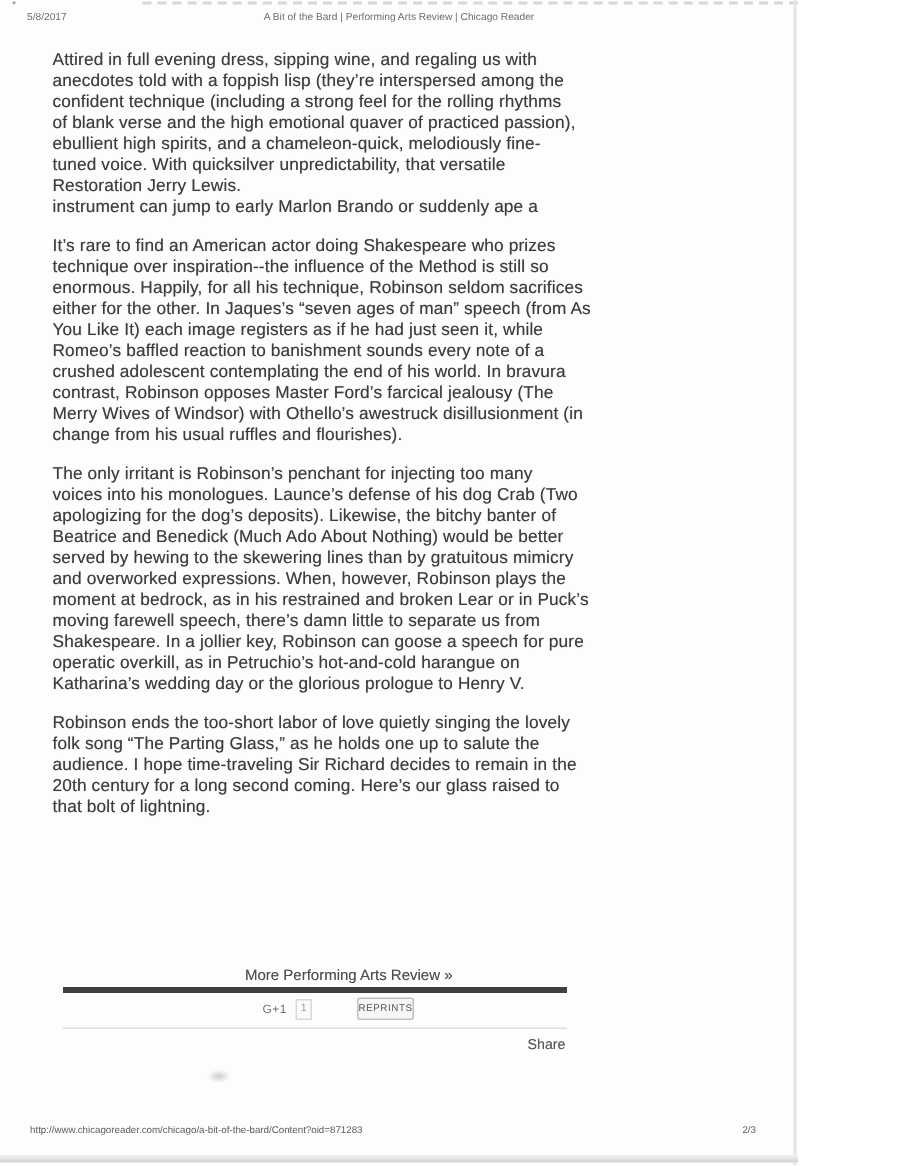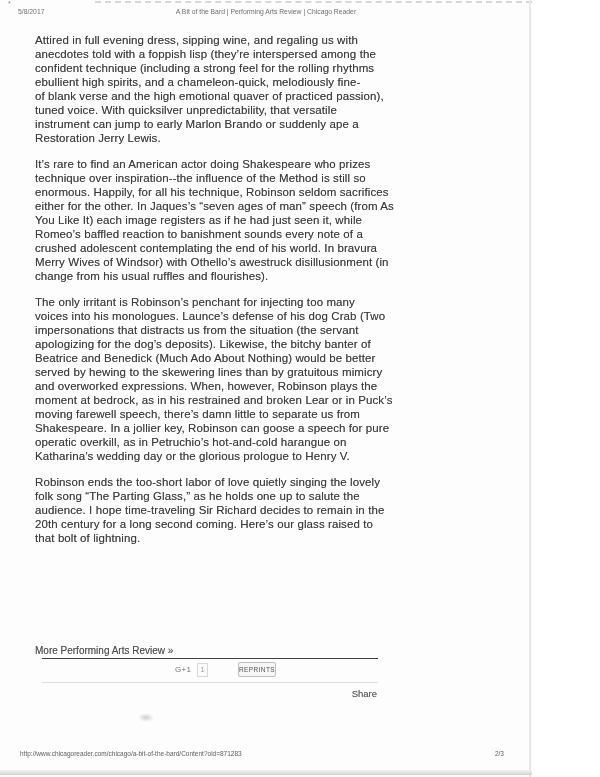--- a/index.html
+++ b/index.html
@@ -25,27 +25,27 @@
   .print-header .title { position:absolute; left:0; right:0; top:0; text-align:center; }
 
   
   .article { position:absolute; left:35px; top:33px; width:415px;
     font-size:11.5px; line-height:14px; color:#3c3c3c; letter-spacing:0.1px;
     text-shadow:0 0 0.5px rgba(60,60,60,0.55); }
   .paragraph { margin:0 0 12px 0; }
   .line { white-space:pre; }
 
   
-  .more-link-row { position:absolute; left:35px; top:640px; width:395px; text-align:left; }
+  .more-link-row { position:absolute; left:35px; top:640px; width:395px; text-align:center; }
   .more-link { font-size:10px; color:#4e4e4e; cursor:pointer;
     text-shadow:0 0 0.4px rgba(70,70,70,0.5); }
 
   
   .share-bar { position:absolute; left:42px; top:658px; width:336px; height:23px;
-    border-top:1px solid #404040; border-bottom:1px solid #dedede; }
+    border-top:4px solid #404040; border-bottom:1px solid #dedede; }
   .gplus { position:absolute; left:133px; top:6px; font-size:8px; color:#707070;
     letter-spacing:0.3px; cursor:pointer; }
   .gplus-count { position:absolute; left:155px; top:4px; width:9px; height:12px;
     border:1px solid #d8d8d8; font-size:7px; color:#9a9a9a; text-align:center;
     line-height:12px; background:#fbfbfb; }
   .reprints { position:absolute; left:196px; top:3px; width:36px; height:13px;
     border:1px solid #bfbfbf; border-radius:2px; background:#f6f6f6;
     font-size:6.5px; color:#555; text-align:center; line-height:13px;
     letter-spacing:0.4px; cursor:pointer; }
   .share { position:absolute; right:1px; top:5px; font-size:9.5px; color:#575757;
@@ -68,41 +68,41 @@
   <div class="print-header">
     <span class="date">5/8/2017</span>
     <span class="title">A Bit of the Bard | Performing Arts Review | Chicago Reader</span>
   </div>
 
   <div class="article">
       <div class="paragraph">
         <div class="line">Attired in full evening dress, sipping wine, and regaling us with</div>
         <div class="line">anecdotes told with a foppish lisp (they’re interspersed among the</div>
         <div class="line">confident technique (including a strong feel for the rolling rhythms</div>
+        <div class="line">of blank verse and the high emotional quaver of practiced passion),</div>
         <div class="line">ebullient high spirits, and a chameleon-quick, melodiously fine-</div>
-        <div class="line">of blank verse and the high emotional quaver of practiced passion),</div>
         <div class="line">tuned voice. With quicksilver unpredictability, that versatile</div>
+        <div class="line">Restoration Jerry Lewis.</div>
         <div class="line">instrument can jump to early Marlon Brando or suddenly ape a</div>
-        <div class="line">Restoration Jerry Lewis.</div>
       </div>
       <div class="paragraph">
         <div class="line">It’s rare to find an American actor doing Shakespeare who prizes</div>
         <div class="line">technique over inspiration--the influence of the Method is still so</div>
         <div class="line">enormous. Happily, for all his technique, Robinson seldom sacrifices</div>
         <div class="line">either for the other. In Jaques’s “seven ages of man” speech (from As</div>
         <div class="line">You Like It) each image registers as if he had just seen it, while</div>
         <div class="line">Romeo’s baffled reaction to banishment sounds every note of a</div>
         <div class="line">crushed adolescent contemplating the end of his world. In bravura</div>
+        <div class="line">contrast, Robinson opposes Master Ford’s farcical jealousy (The</div>
         <div class="line">Merry Wives of Windsor) with Othello’s awestruck disillusionment (in</div>
         <div class="line">change from his usual ruffles and flourishes).</div>
       </div>
       <div class="paragraph">
         <div class="line">The only irritant is Robinson’s penchant for injecting too many</div>
         <div class="line">voices into his monologues. Launce’s defense of his dog Crab (Two</div>
-        <div class="line">impersonations that distracts us from the situation (the servant</div>
         <div class="line">apologizing for the dog’s deposits). Likewise, the bitchy banter of</div>
         <div class="line">Beatrice and Benedick (Much Ado About Nothing) would be better</div>
         <div class="line">served by hewing to the skewering lines than by gratuitous mimicry</div>
         <div class="line">and overworked expressions. When, however, Robinson plays the</div>
         <div class="line">moment at bedrock, as in his restrained and broken Lear or in Puck’s</div>
         <div class="line">moving farewell speech, there’s damn little to separate us from</div>
         <div class="line">Shakespeare. In a jollier key, Robinson can goose a speech for pure</div>
         <div class="line">operatic overkill, as in Petruchio’s hot-and-cold harangue on</div>
         <div class="line">Katharina’s wedding day or the glorious prologue to Henry V.</div>
       </div>

